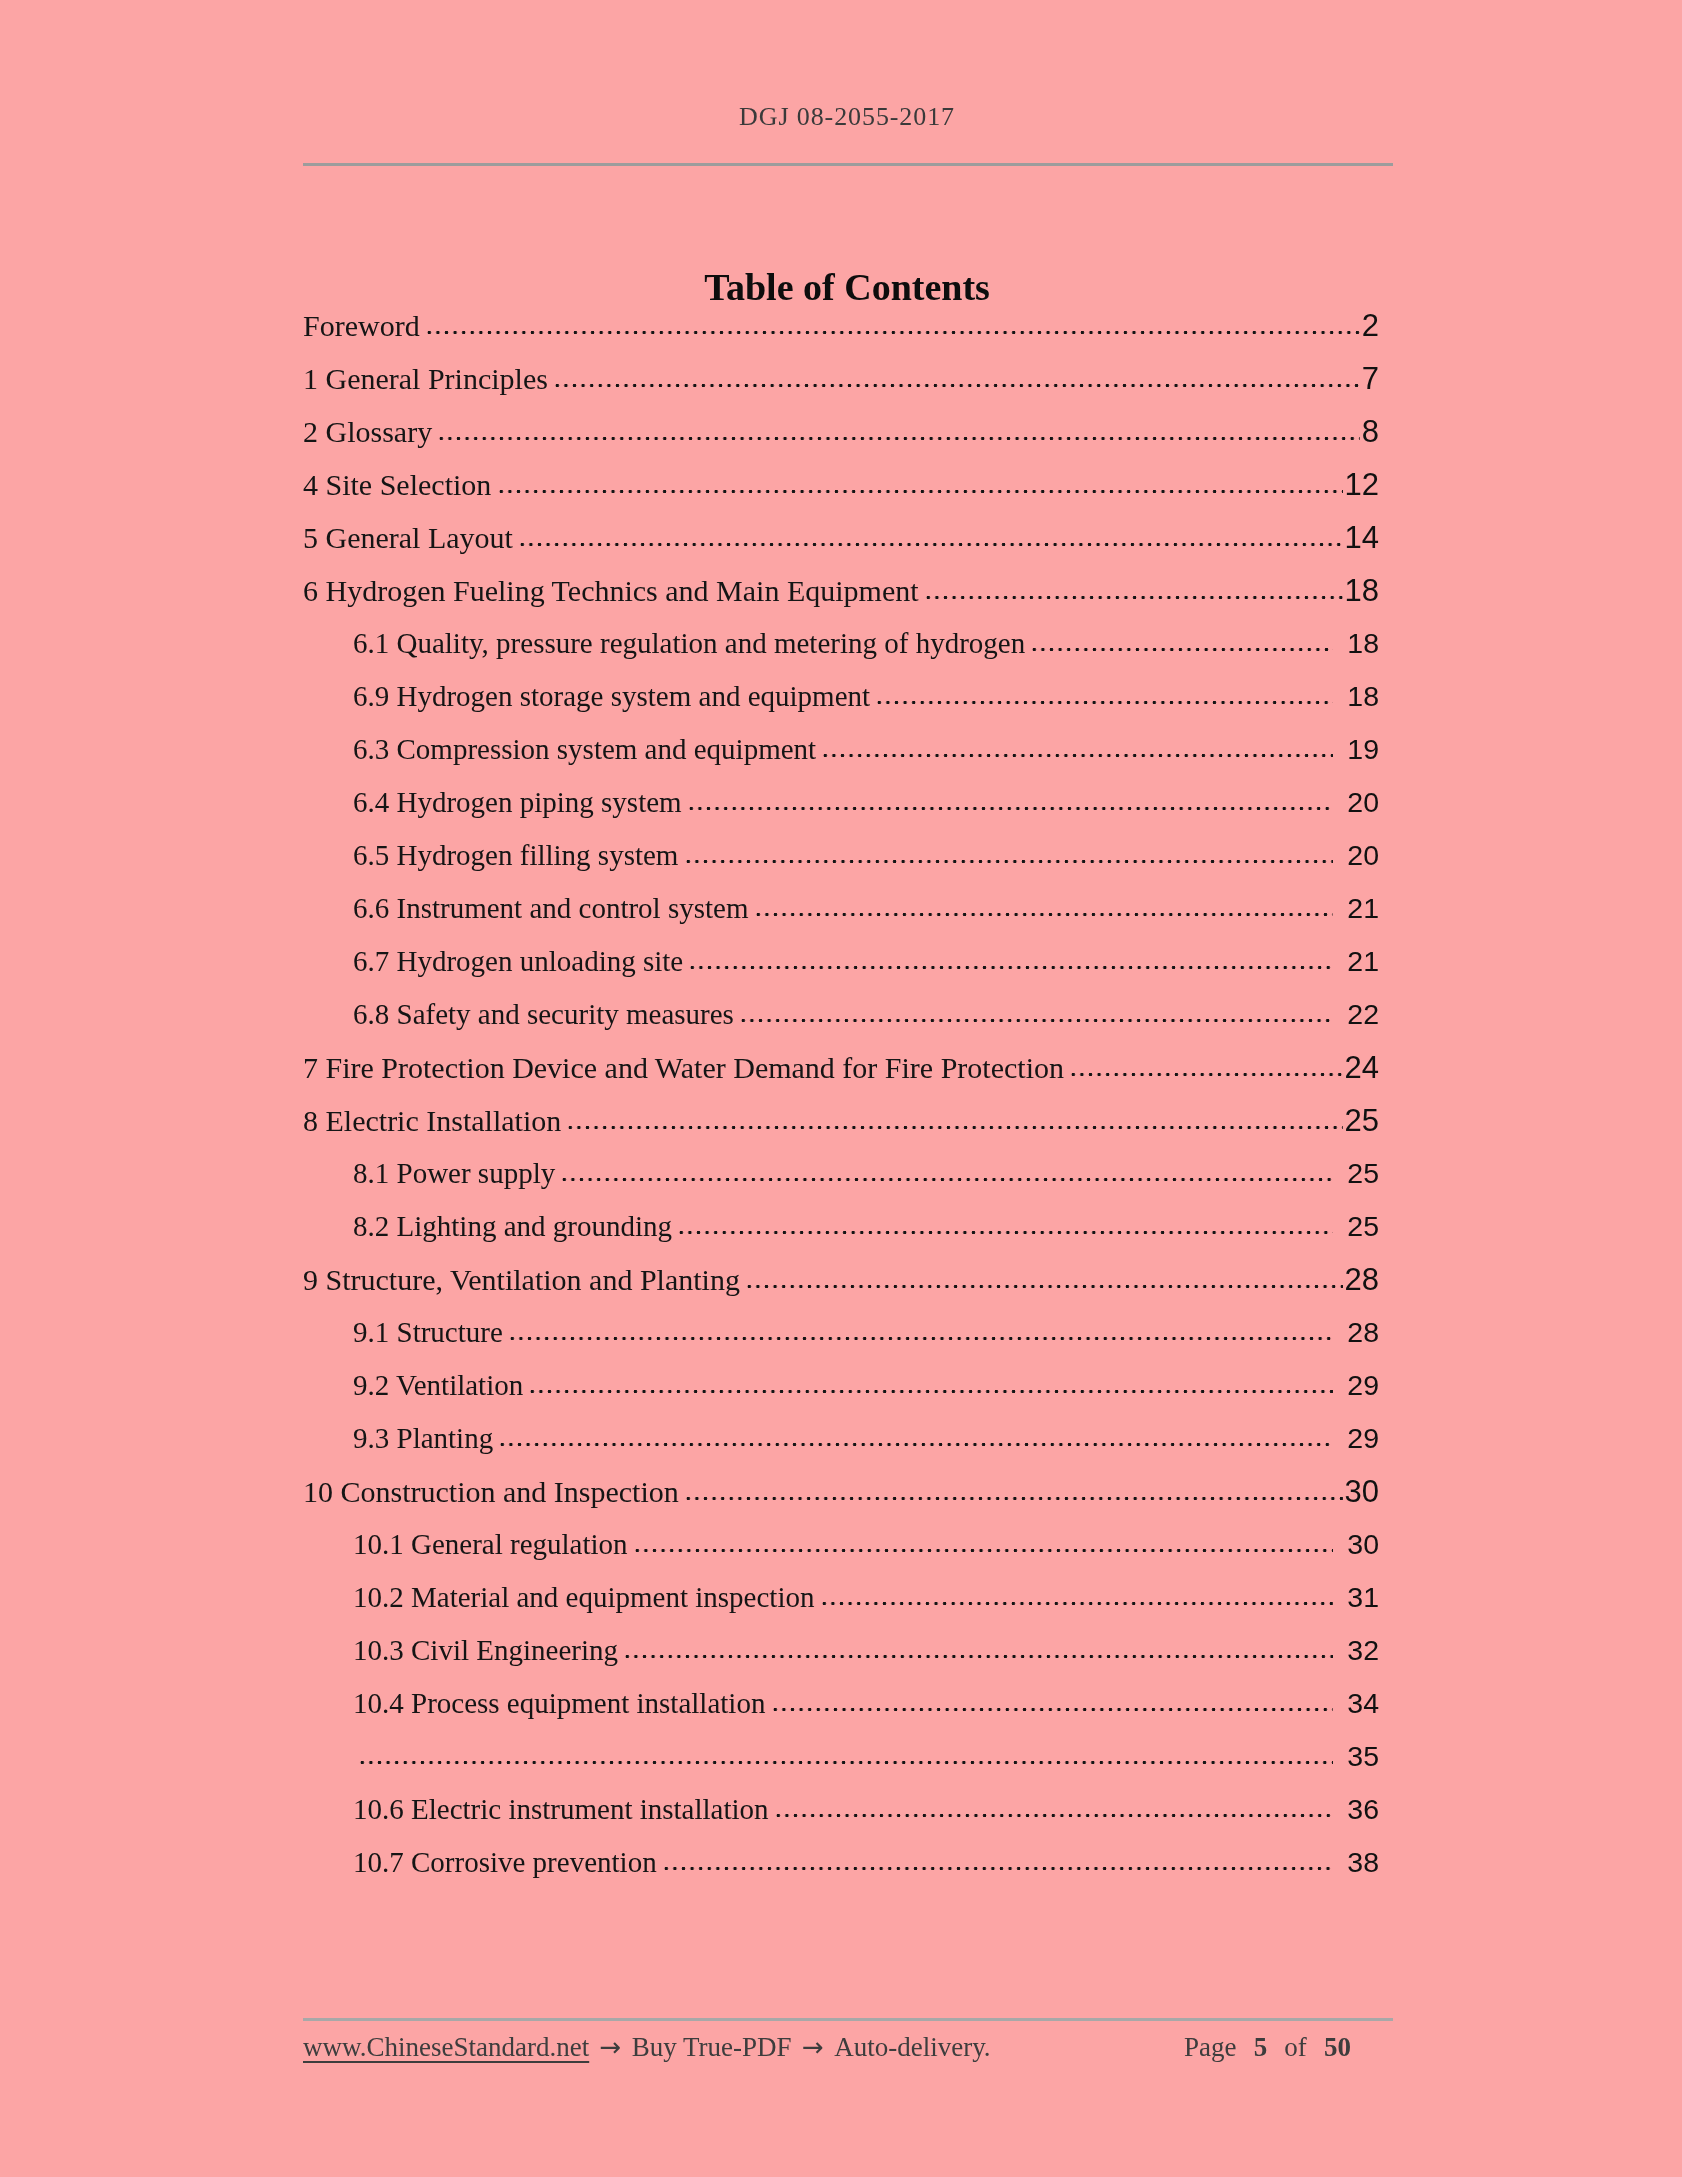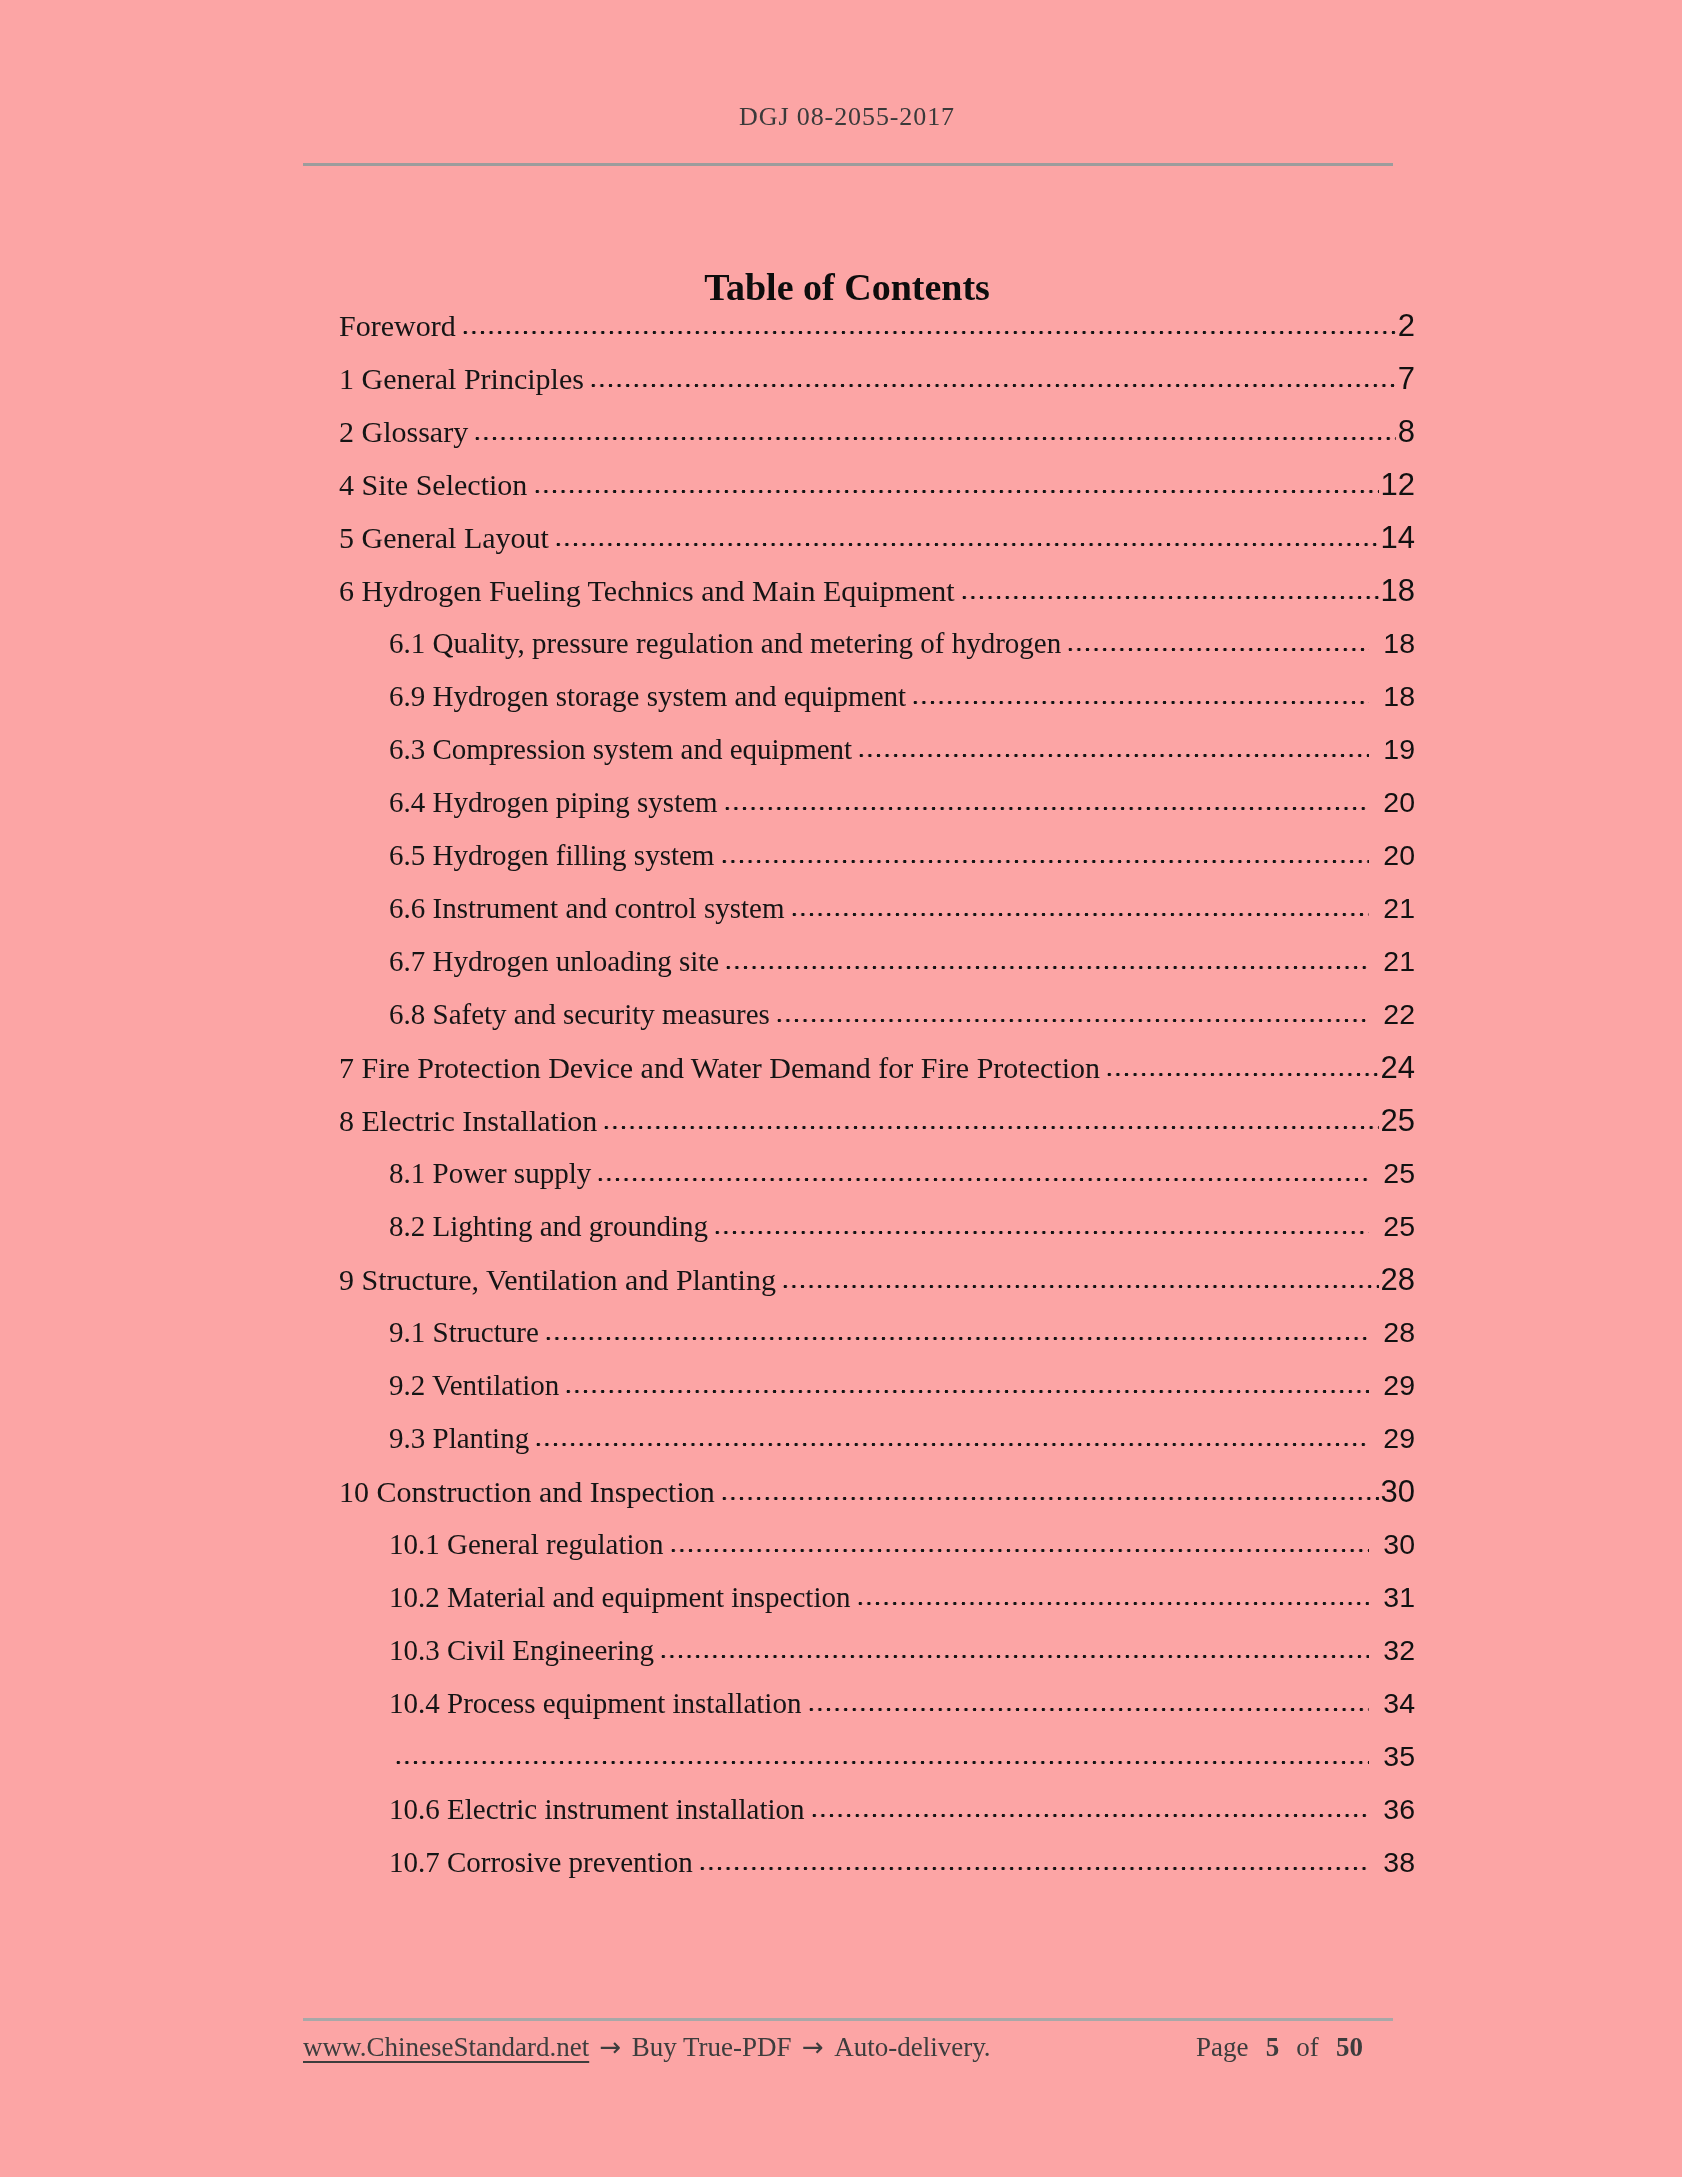--- a/index.html
+++ b/index.html
@@ -45,21 +45,20 @@
     font-weight: bold;
     color: #0d0d0d;
     margin-top: 42px;
   }
 
   .toc {
     position: absolute;
     top: 299px;
     left: 303px;
     width: 1088px;
-    margin-left: 36px;
   }
 
   .toc-row {
     display: flex;
     align-items: baseline;
     height: 53px;
     line-height: 53px;
     padding-right: 12px;
   }
 
@@ -123,21 +122,21 @@
     font-size: 26px;
     margin: 0 10.4px;
     color: #3d3d3d;
   }
 
   .footer .spacer { flex: 1; }
 
   .page-indicator { padding-right: 24px; white-space: nowrap; }
   .page-indicator .pg-word { margin-right: 10.4px; }
   .page-indicator .pg-num { font-weight: bold; margin-right: 10.4px; }
-  .page-indicator .pg-num:last-child { margin-right: 4px; }
+  .page-indicator .pg-num:last-child { margin-right: 16px; }
 </style>
 </head>
 <body>
 
 <div class="page">
 
   <div class="doc-number">DGJ 08-2055-2017</div>
 
   <div class="rule-top"></div>
 

